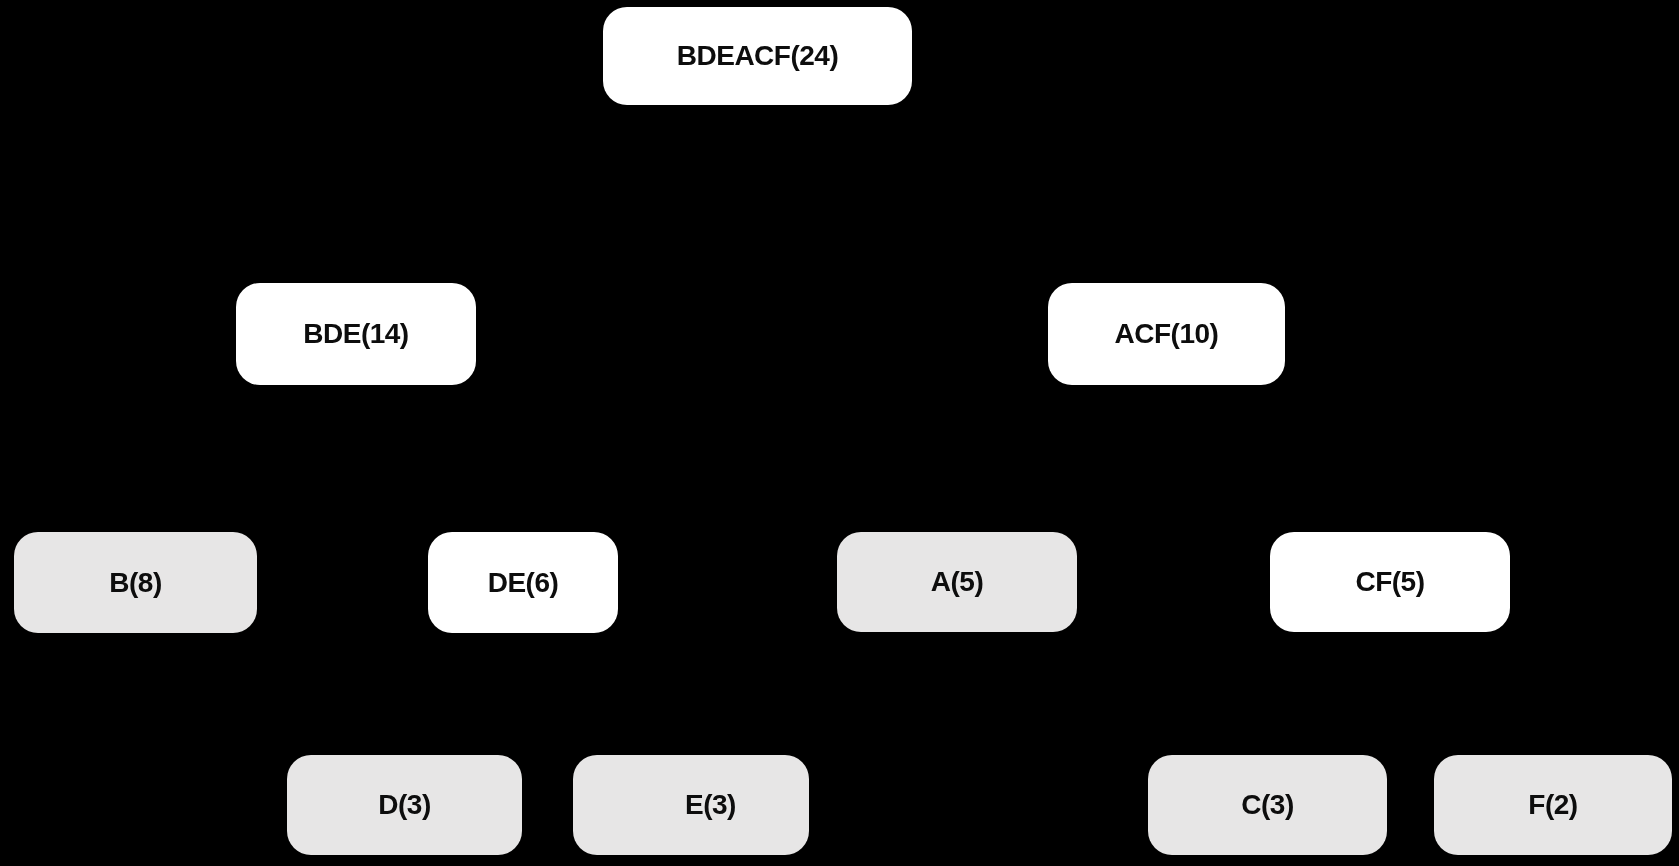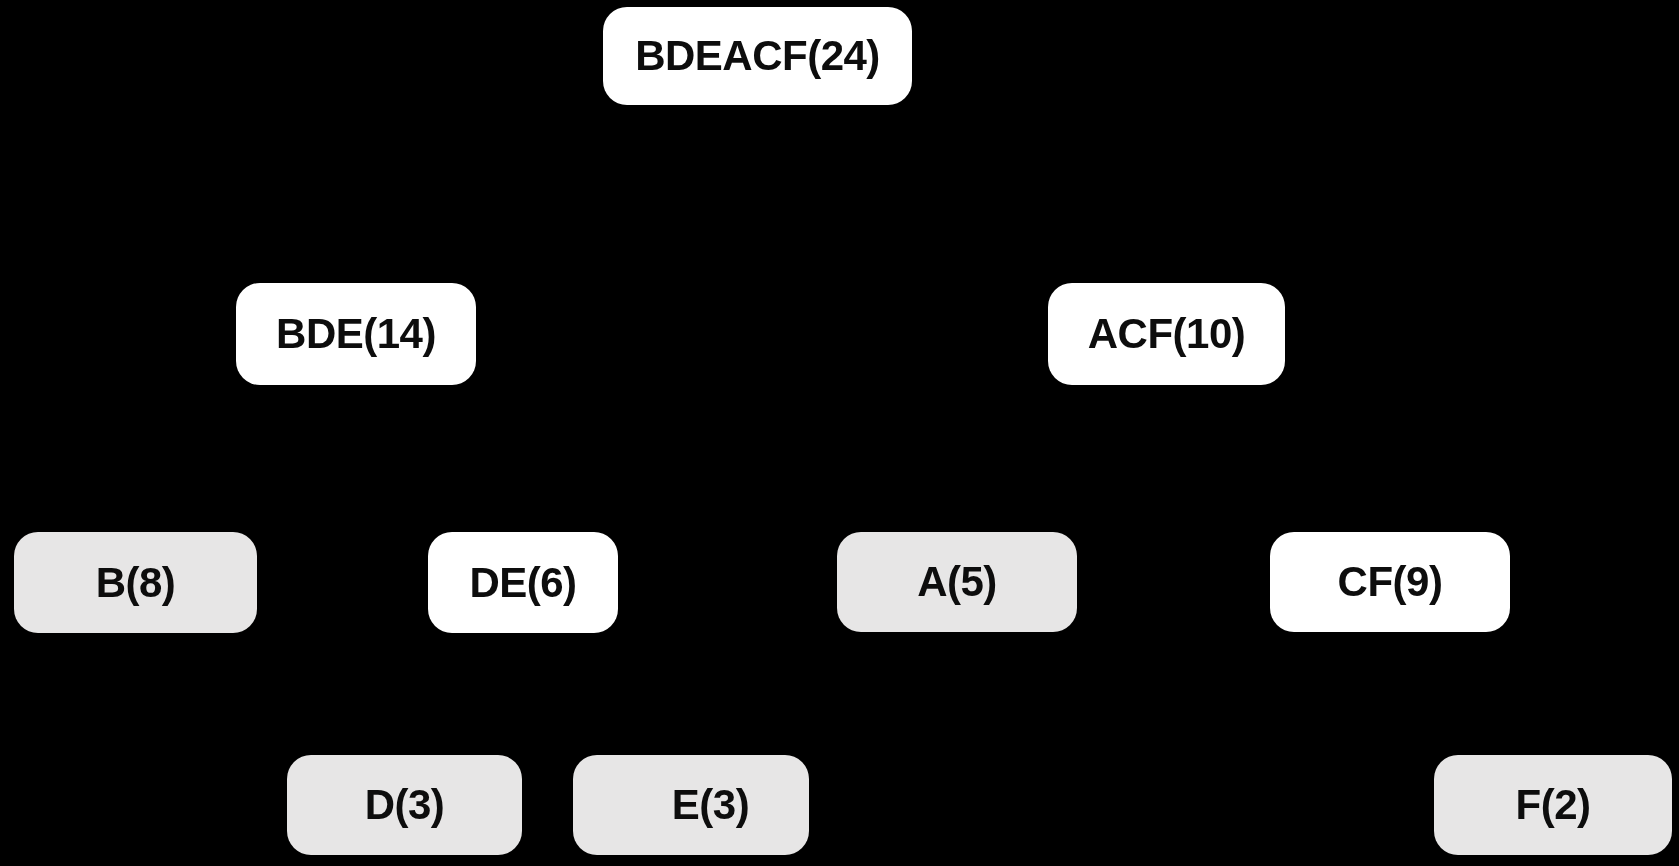--- a/index.html
+++ b/index.html
@@ -22,21 +22,21 @@
     height: 866px;
     background: var(--bg);
   }
   .node {
     position: absolute;
     display: flex;
     align-items: center;
     justify-content: center;
     border-radius: 24px;
     font-weight: 700;
-    font-size: 42px;
+    font-size: 28px;
     letter-spacing: -0.5px;
     color: var(--text);
     text-align: center;
     white-space: nowrap;
   }
   .node.white { background: var(--node-white); }
   .node.gray  { background: var(--node-gray); }
 
   
   .n-bdeacf { left: 603px;  top: 7px;   width: 309px; height: 98px;  }
@@ -57,19 +57,20 @@
 <div class="canvas">
 
   <div class="node white n-bdeacf">BDEACF(24)</div>
 
   <div class="node white n-bde">BDE(14)</div>
   <div class="node white n-acf">ACF(10)</div>
 
   <div class="node gray n-b">B(8)</div>
   <div class="node white n-de">DE(6)</div>
   <div class="node gray n-a">A(5)</div>
-  <div class="node white n-cf">CF(9)</div>
+  <div class="node white n-cf">CF(5)</div>
 
   <div class="node gray n-d">D(3)</div>
   <div class="node gray n-e">E(3)</div>
+  <div class="node gray n-c">C(3)</div>
   <div class="node gray n-f">F(2)</div>
 
 </div>
 
 </body></html>

